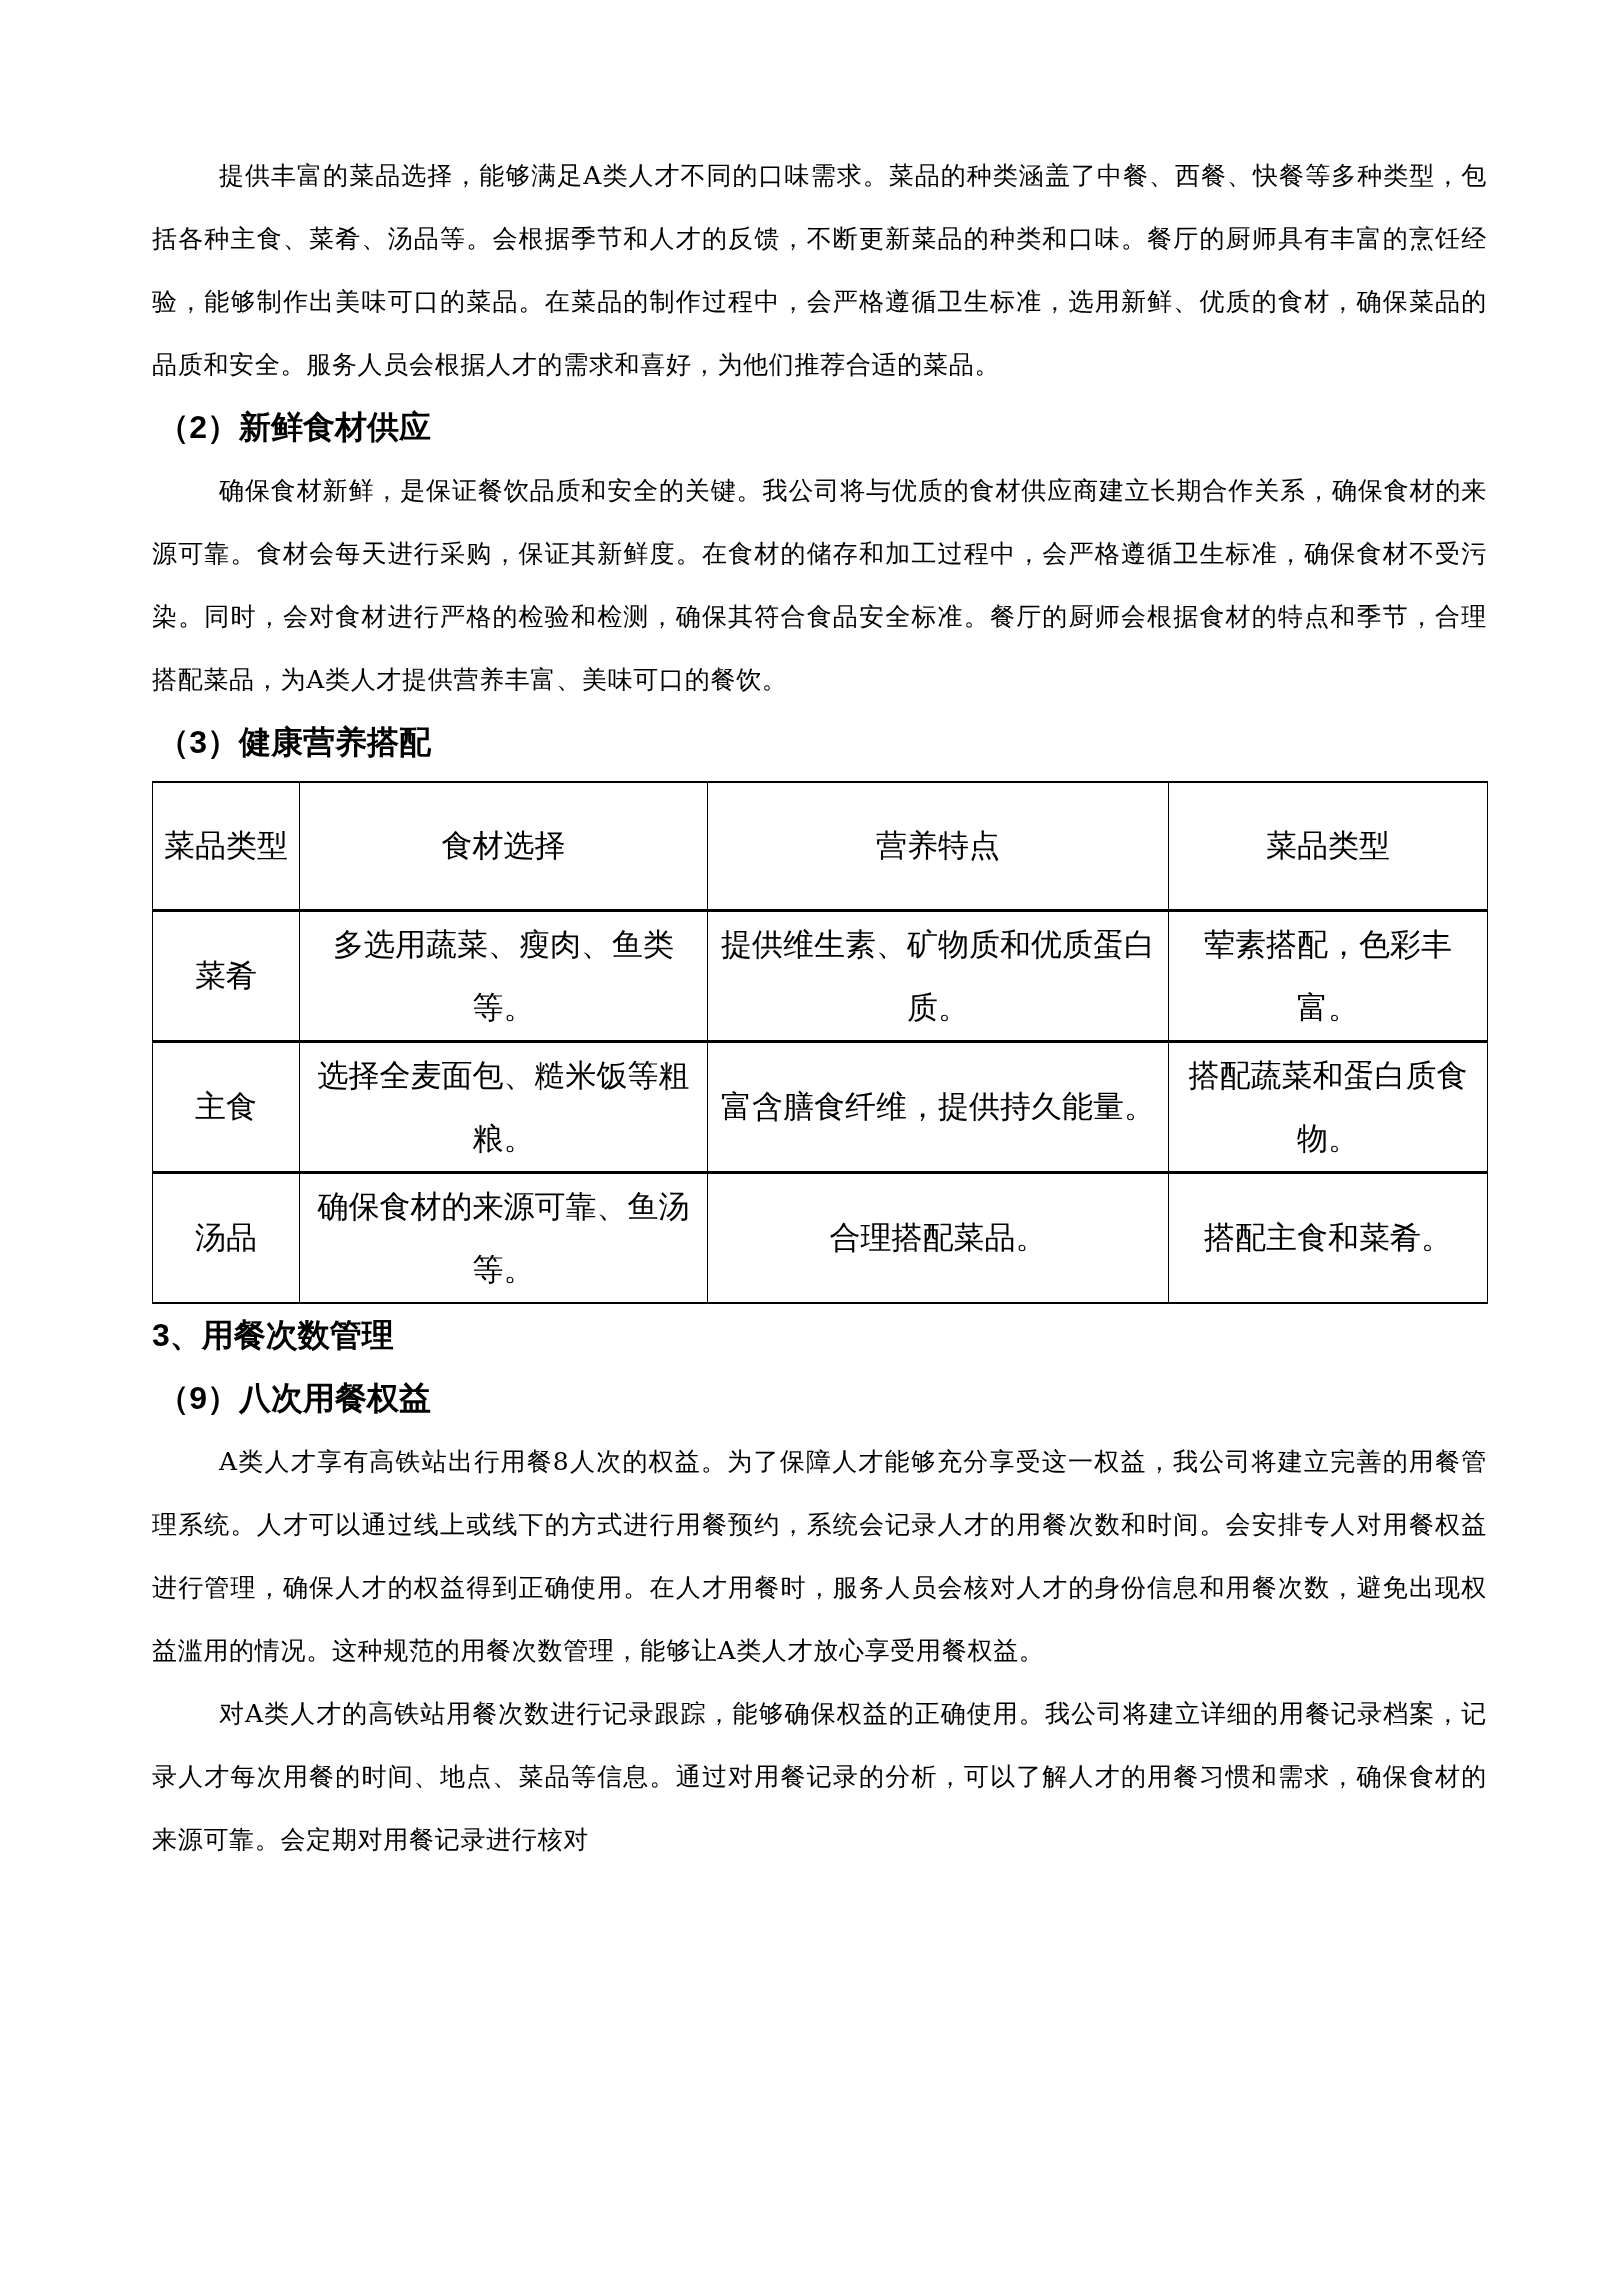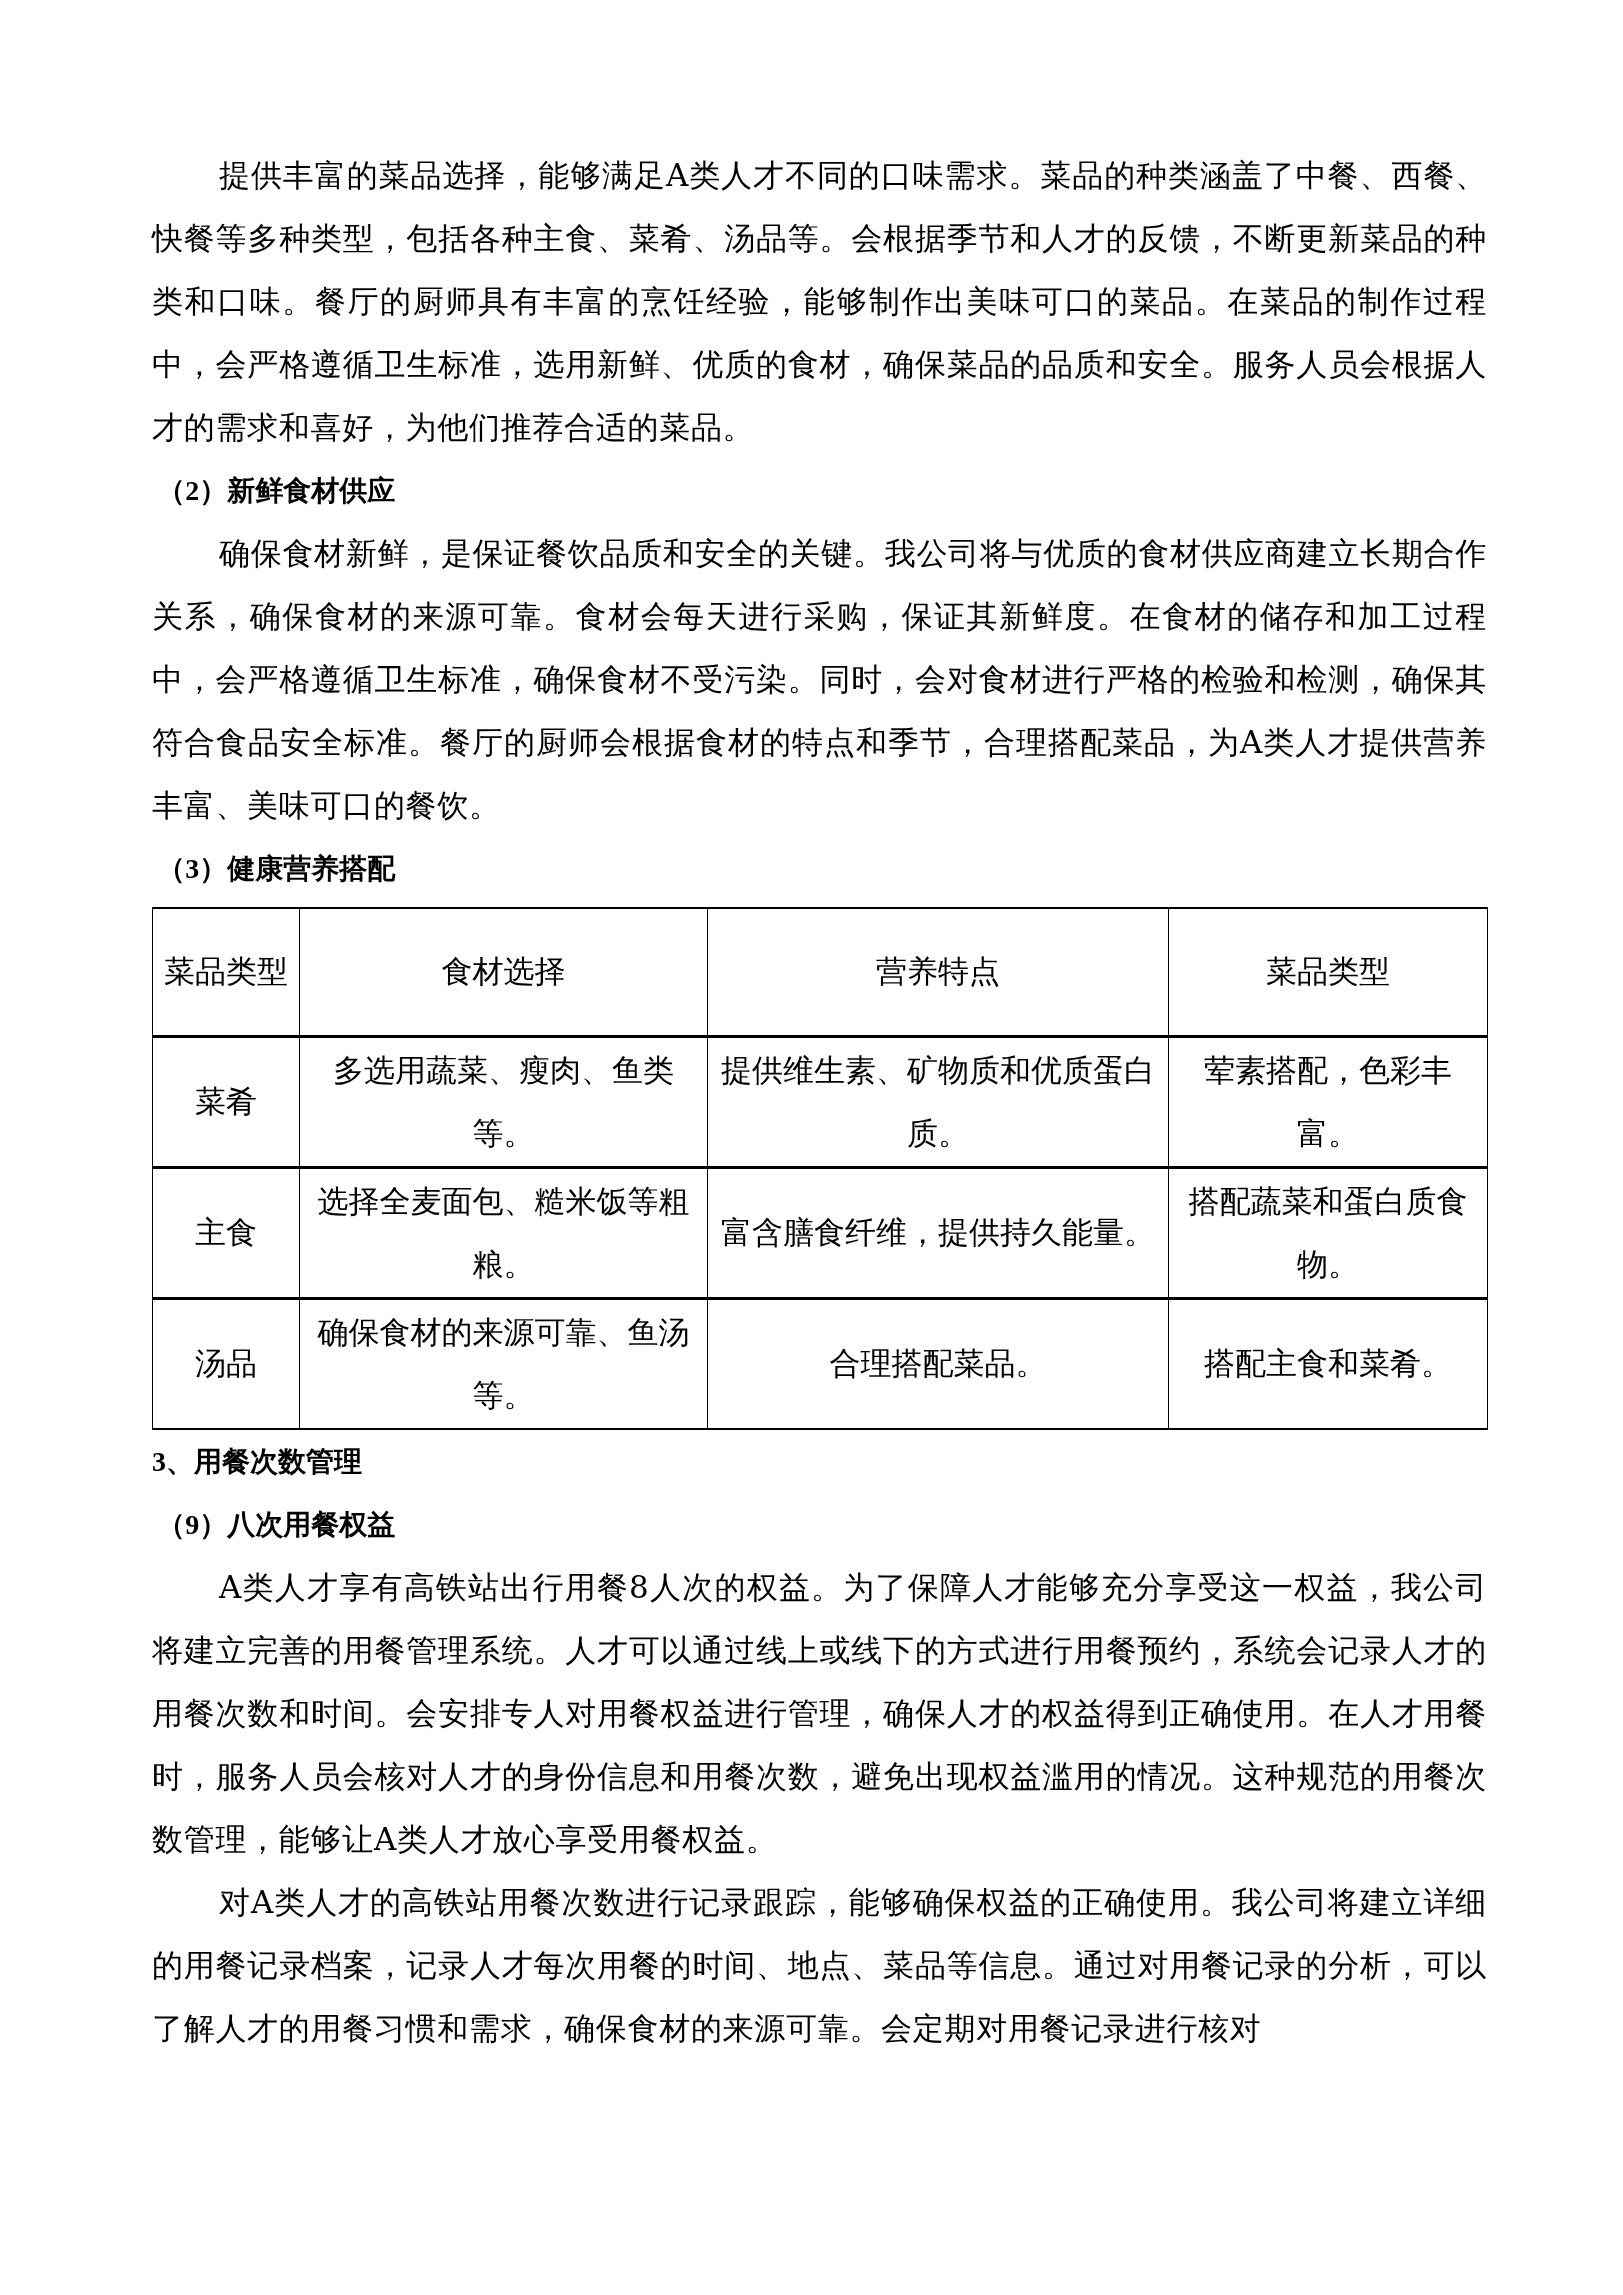--- a/index.html
+++ b/index.html
@@ -1,23 +1,23 @@
 <!DOCTYPE html>
 <html style="font-size:10.5px"><head>
 <meta charset="utf-8">
 <style>
   html, body { margin: 0; padding: 0; background: #ffffff; }
   body { width: 1623px; height: 2295px; position: relative; overflow: hidden;
          font-family: "DejaVu Serif", "Liberation Serif", serif; color: #000; }
   .page { position: absolute; left: 152px; top: 144px; width: 1335px; }
-  .p { font-size: 31px; line-height: 63px; margin: 0; text-align: justify;
+  .p { font-size: 25px; line-height: 63px; margin: 0; text-align: justify;
        text-align-last: left; letter-spacing: 0.7px; }
   .indent { text-indent: 67px; }
-  .h { font-size: 28px; line-height: 63px; margin: 0; font-weight: bold;
-       font-family: Liberation Serif, serif; }
+  .h { font-size: 32px; line-height: 63px; margin: 0; font-weight: bold;
+       font-family: Liberation Sans, sans-serif; }
   .h.sub { padding-left: 5.2px; }
   table { border-collapse: collapse; width: 1335px; margin: 6.5px 0 0 0; table-layout: fixed; }
   td { border: 1.3px solid #000; font-size: 31px; line-height: 63px; text-align: center;
        vertical-align: middle; padding: 0 13px; }
   tr.row-sep td { border-top: 3.3px solid #000; }
   tr.first td { border-top: 2px solid #000; }
   tr.last td { border-bottom: 2.6px solid #000; }
   col.c0 { width: 147px; } col.c1 { width: 408px; } col.c2 { width: 461px; } col.c3 { width: 319px; }
   td.typecell { padding: 0 2px; }
   .hdr-row td { height: 126px; }

